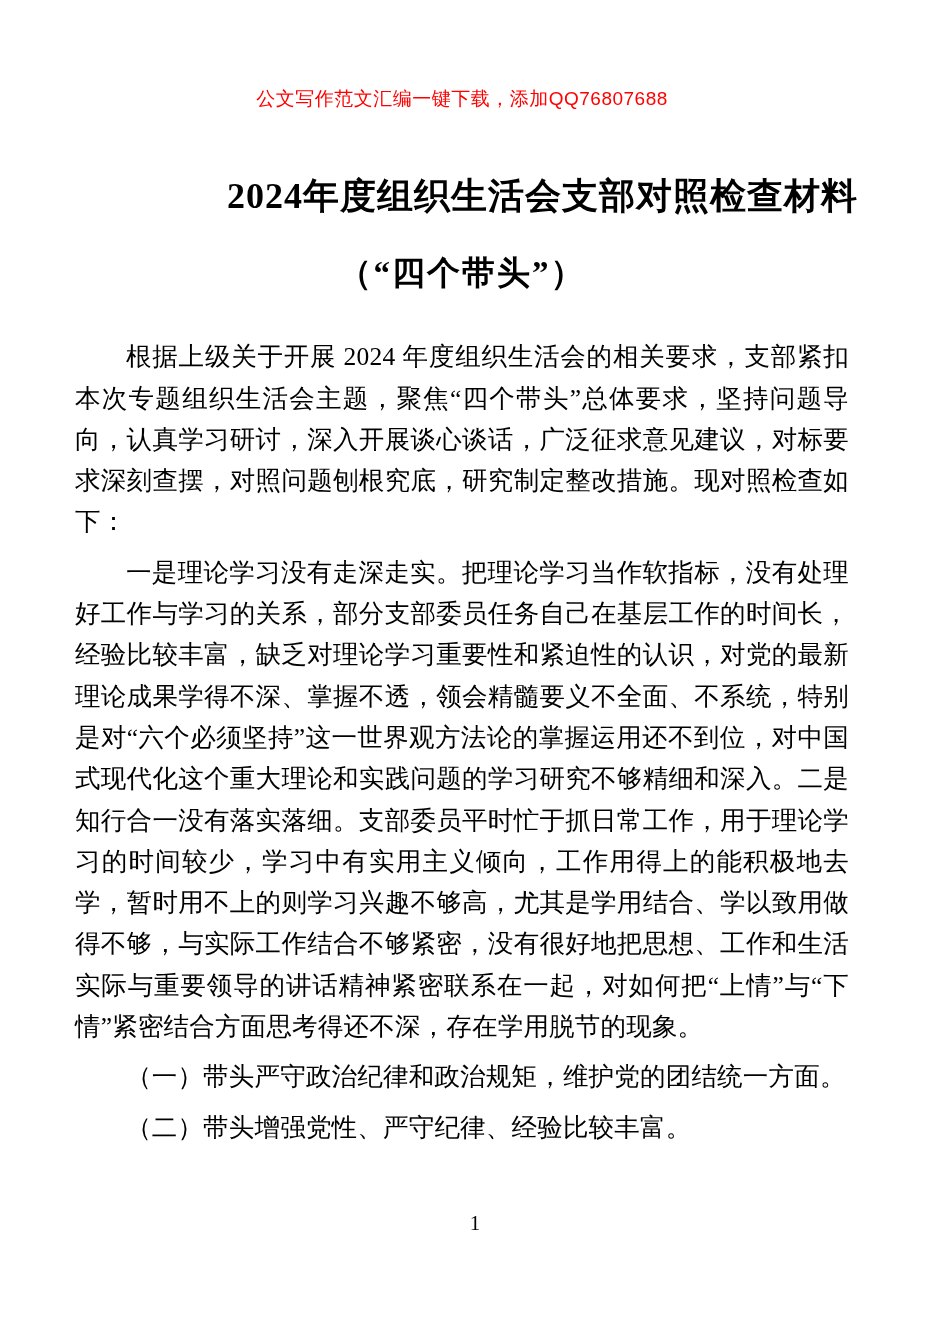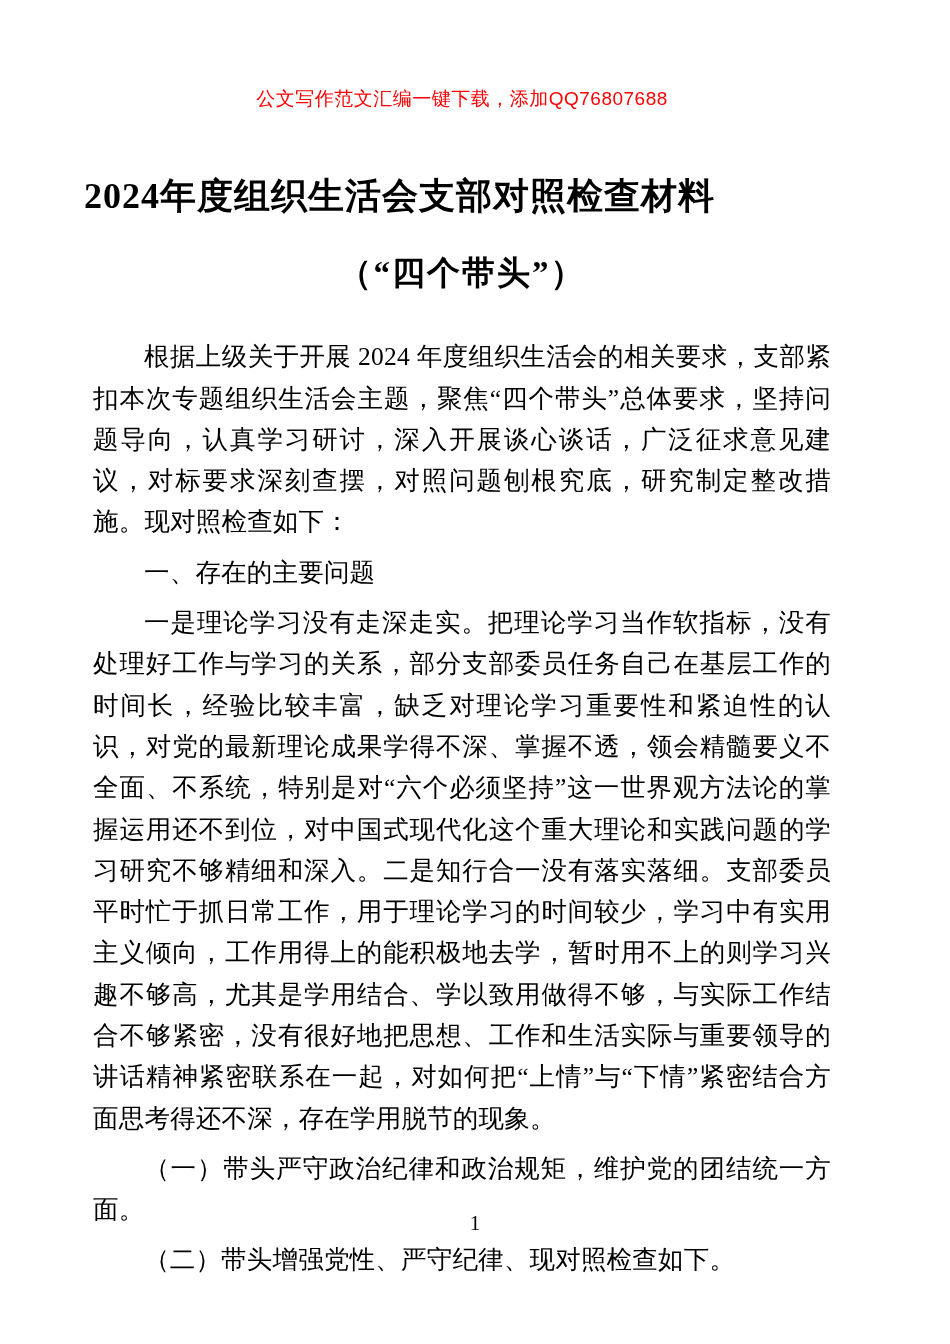--- a/index.html
+++ b/index.html
@@ -12,34 +12,34 @@
     height: 1344px;
     font-family: "Liberation Serif", "DejaVu Serif", serif;
     color: #000000;
     position: relative;
     overflow: hidden;
   }
   .page {
     width: 924px;
     height: 1344px;
     box-sizing: border-box;
-    padding: 0 84px;
+    padding: 0 66px;
     position: relative;
   }
   .watermark {
     text-align: center;
     color: #ff0000;
     font-family: "Liberation Sans", "DejaVu Sans", sans-serif;
     font-size: 19px;
     letter-spacing: 0.5px;
     padding-top: 86px;
     white-space: nowrap;
   }
   .doc-title {
-    text-align: left;
+    text-align: right;
     font-size: 36px;
     font-weight: bold;
     letter-spacing: 1px;
     margin-top: 62px;
     line-height: 1.25;
     font-family: "Liberation Serif", "DejaVu Serif", serif;
   }
   .doc-subtitle {
     text-align: center;
     font-size: 33px;
@@ -75,21 +75,20 @@
 <div class="page">
 
   <div class="watermark">公文写作范文汇编一键下载，添加QQ76807688</div>
 
   <h1 class="doc-title">2024年度组织生活会支部对照检查材料</h1>
 
   <h2 class="doc-subtitle">（“四个带头”）</h2>
 
   <div class="body-text">
     <p class="para">根据上级关于开展 2024 年度组织生活会的相关要求，支部紧扣本次专题组织生活会主题，聚焦“四个带头”总体要求，坚持问题导向，认真学习研讨，深入开展谈心谈话，广泛征求意见建议，对标要求深刻查摆，对照问题刨根究底，研究制定整改措施。现对照检查如下：</p>
-    <p class="para">一、存在的主要问题</p>
     <p class="para">一是理论学习没有走深走实。把理论学习当作软指标，没有处理好工作与学习的关系，部分支部委员任务自己在基层工作的时间长，经验比较丰富，缺乏对理论学习重要性和紧迫性的认识，对党的最新理论成果学得不深、掌握不透，领会精髓要义不全面、不系统，特别是对“六个必须坚持”这一世界观方法论的掌握运用还不到位，对中国式现代化这个重大理论和实践问题的学习研究不够精细和深入。二是知行合一没有落实落细。支部委员平时忙于抓日常工作，用于理论学习的时间较少，学习中有实用主义倾向，工作用得上的能积极地去学，暂时用不上的则学习兴趣不够高，尤其是学用结合、学以致用做得不够，与实际工作结合不够紧密，没有很好地把思想、工作和生活实际与重要领导的讲话精神紧密联系在一起，对如何把“上情”与“下情”紧密结合方面思考得还不深，存在学用脱节的现象。</p>
     <p class="para">（一）带头严守政治纪律和政治规矩，维护党的团结统一方面。</p>
-    <p class="para">（二）带头增强党性、严守纪律、现对照检查如下。</p>
+    <p class="para">（二）带头增强党性、严守纪律、经验比较丰富。</p>
   </div>
 
   <div class="page-number">1</div>
 
 </div>
 
 </body></html>

